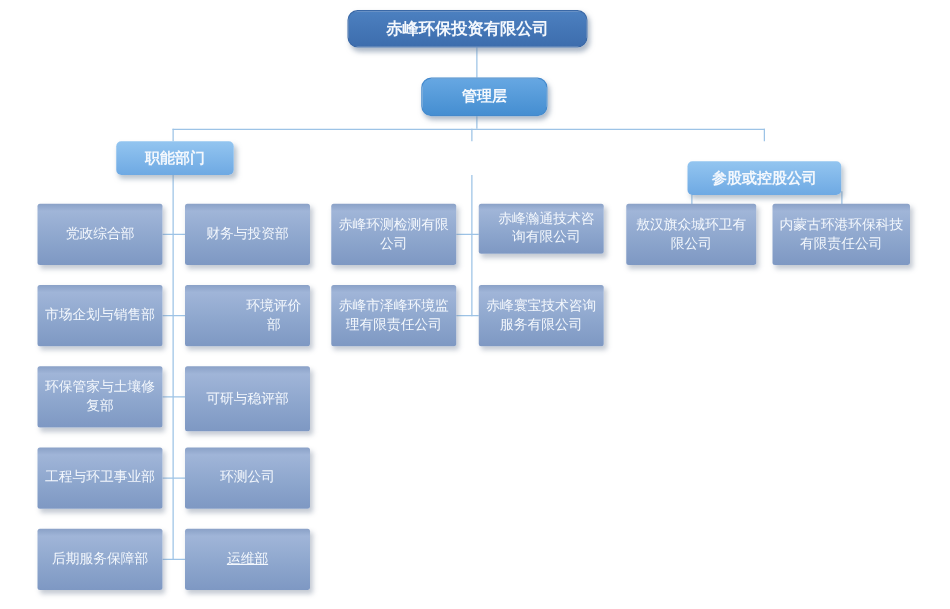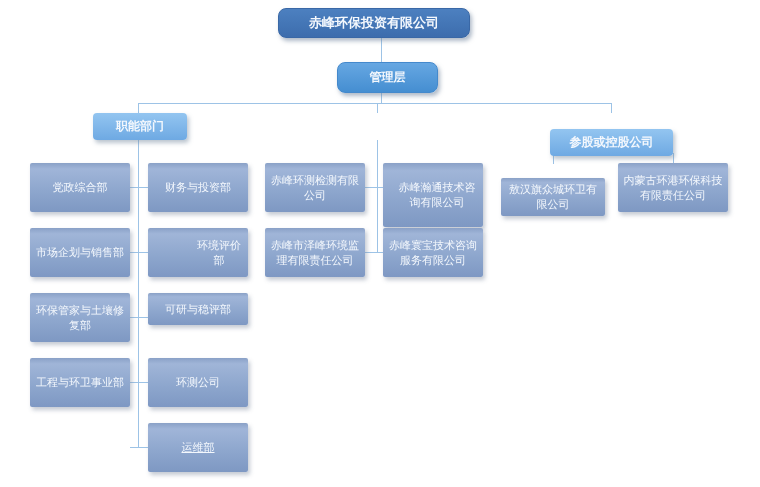--- a/index.html
+++ b/index.html
@@ -96,26 +96,27 @@
   <div class="node node-mgmt" style="left:337px; top:62px; width:101px; height:31px;">管理层</div>
 
   <div class="node node-branch" style="left:93px; top:113px; width:94px; height:27px;text-align:center;">职能部门</div>
   <div class="node node-branch" style="left:550px; top:129px; width:123px; height:27px;">参股或控股公司</div>
 
   <div class="node node-leaf" style="left:30px;  top:163px; width:100px; height:49px;">党政综合部</div>
   <div class="node node-leaf" style="left:148px; top:163px; width:100px; height:49px;">财务与投资部</div>
   <div class="node node-leaf" style="left:30px;  top:228px; width:100px; height:49px;">市场企划与销售部</div>
   <div class="node node-leaf" style="left:148px; top:228px; width:100px; height:49px;padding-left:46px;">环境评价部</div>
   <div class="node node-leaf" style="left:30px;  top:293px; width:100px; height:49px;">环保管家与土壤修复部</div>
-  <div class="node node-leaf" style="left:148px; top:293px; width:100px; height:32px;">可研与稳评部</div>
+  <div class="node node-leaf" style="left:148px; top:293px; width:100px; height:52px;">可研与稳评部</div>
   <div class="node node-leaf" style="left:30px;  top:358px; width:100px; height:49px;">工程与环卫事业部</div>
   <div class="node node-leaf" style="left:148px; top:358px; width:100px; height:49px;">环测公司</div>
+  <div class="node node-leaf" style="left:30px;  top:423px; width:100px; height:49px;">后期服务保障部</div>
   <div class="node node-leaf" style="left:148px; top:423px; width:100px; height:49px;text-decoration:underline;">运维部</div>
 
   <div class="node node-leaf" style="left:265px; top:163px; width:100px; height:49px;">赤峰环测检测有限公司</div>
-  <div class="node node-leaf" style="left:383px; top:163px; width:100px; height:64px;padding-left:12px;">赤峰瀚通技术咨询有限公司</div>
+  <div class="node node-leaf" style="left:383px; top:163px; width:100px; height:40px;padding-left:12px;">赤峰瀚通技术咨询有限公司</div>
   <div class="node node-leaf" style="left:265px; top:228px; width:100px; height:49px;">赤峰市泽峰环境监理有限责任公司</div>
   <div class="node node-leaf" style="left:383px; top:228px; width:100px; height:49px;">赤峰寰宝技术咨询服务有限公司</div>
 
-  <div class="node node-leaf" style="left:501px; top:163px; width:104px; height:38px;margin-top:15px;">敖汉旗众城环卫有限公司</div>
+  <div class="node node-leaf" style="left:501px; top:163px; width:104px; height:49px;">敖汉旗众城环卫有限公司</div>
   <div class="node node-leaf" style="left:618px; top:163px; width:110px; height:49px;">内蒙古环港环保科技有限责任公司</div>
 
 </div>
 
 </body></html>

